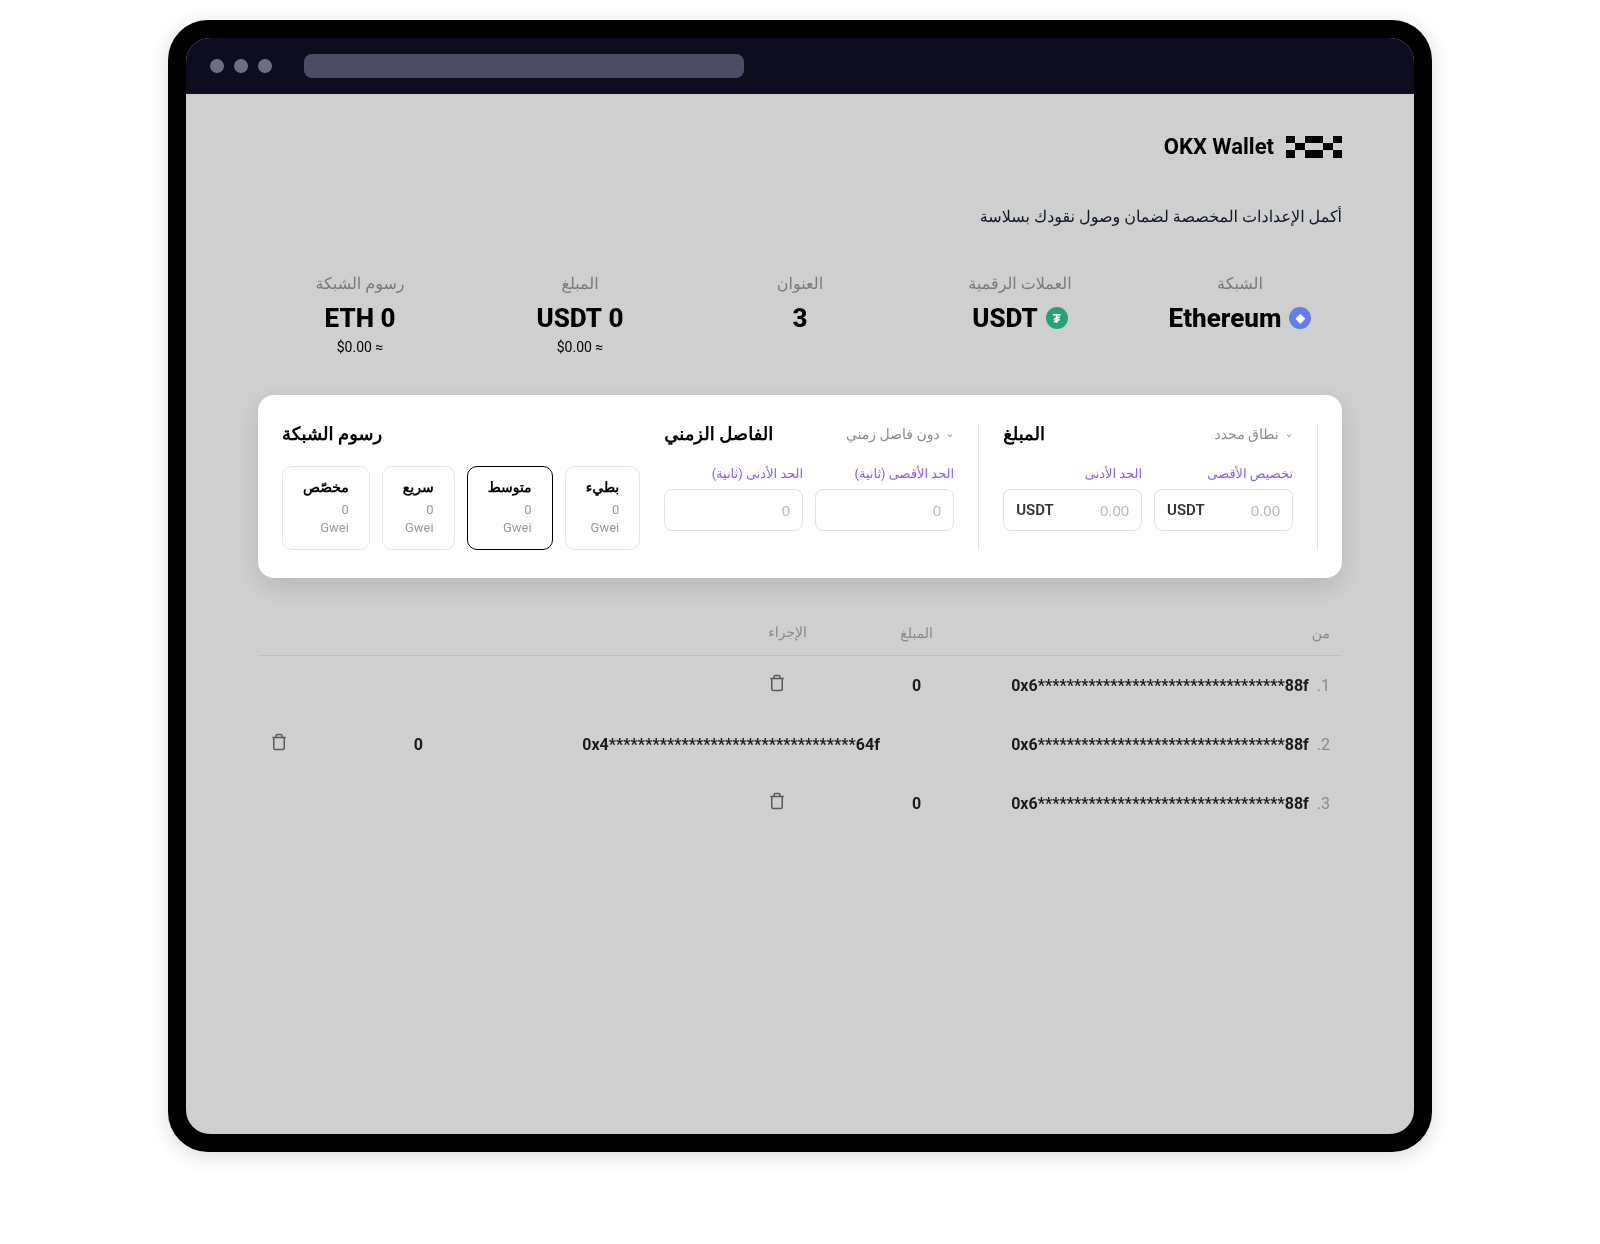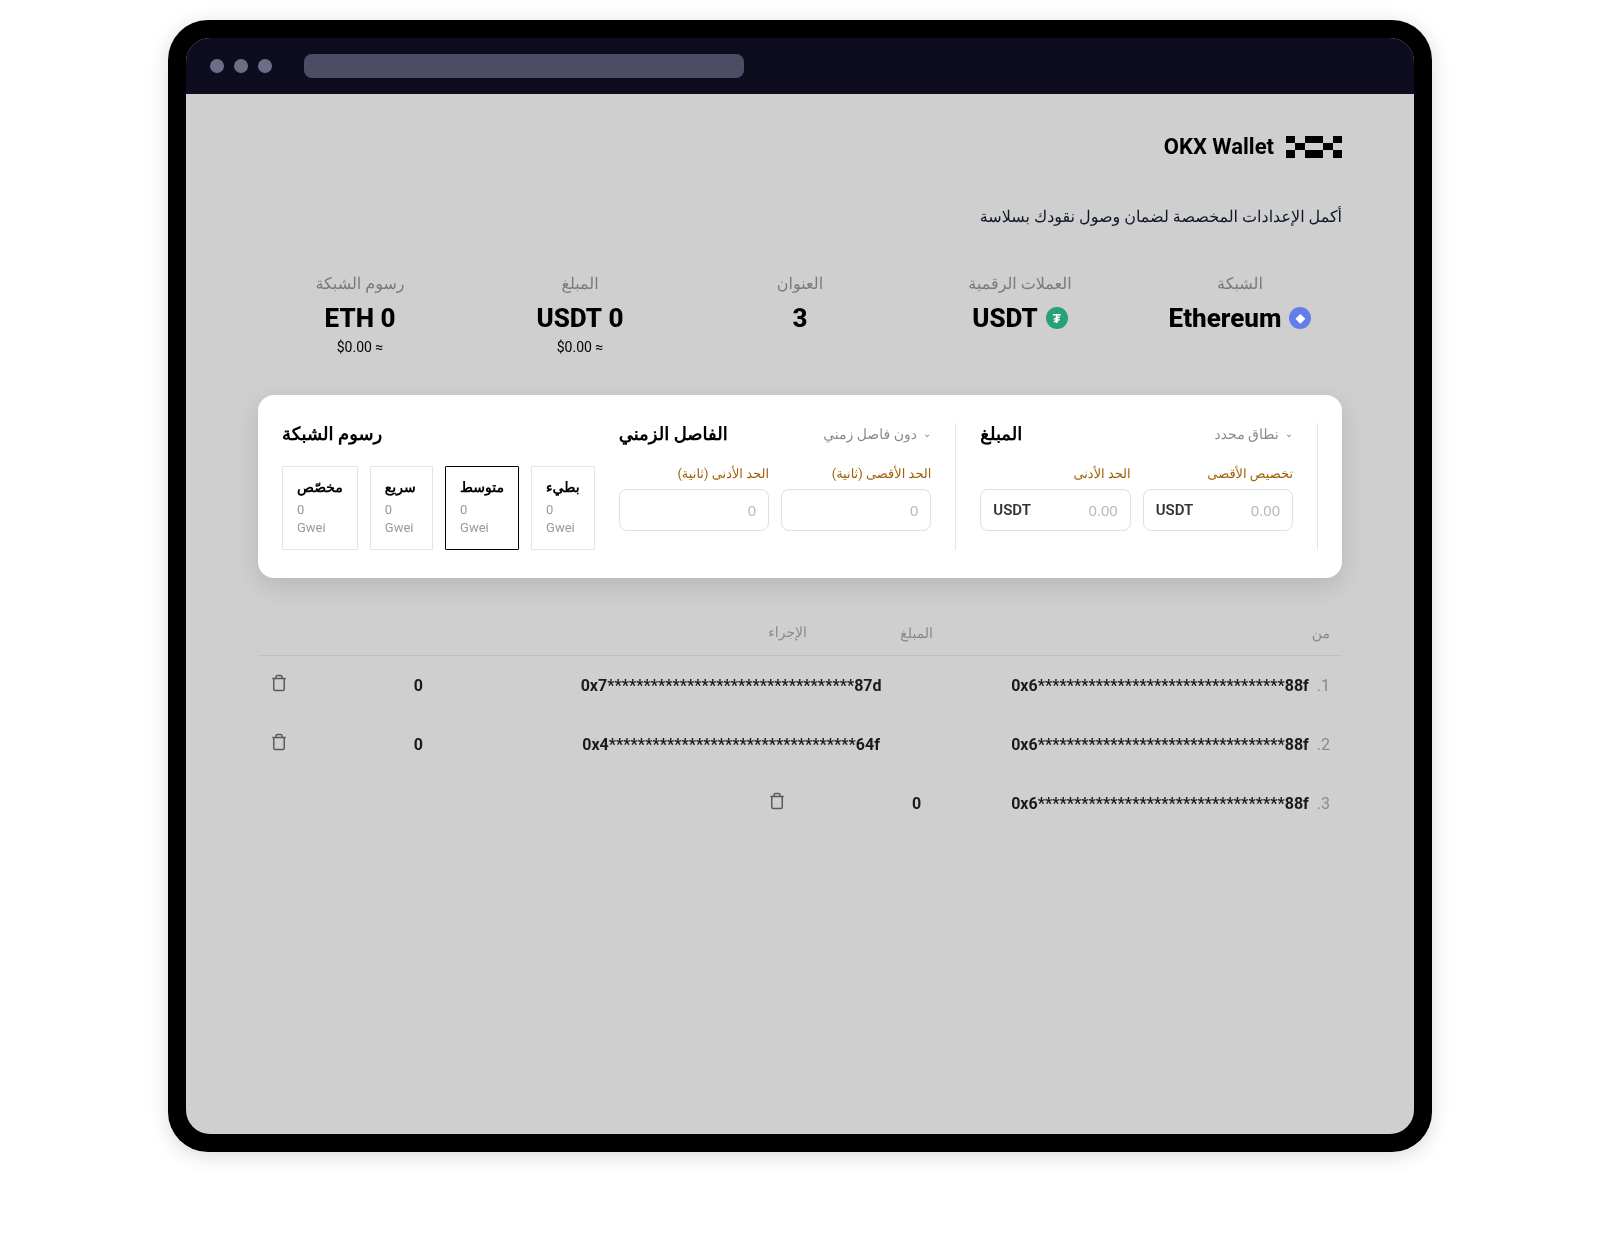--- a/index.html
+++ b/index.html
@@ -165,21 +165,21 @@
       font-size: 10px;
       color: #8a8a8a;
     }
     .field-pair {
       display: flex;
       gap: 12px;
     }
     .field { flex: 1; }
     .field-label {
       font-size: 13px;
-      color: #a16207;
+      color: #8b5cf6;
       margin-bottom: 8px;
       text-align: right;
     }
     .field-input {
       display: flex;
       align-items: center;
       border: 1px solid #e0e0e0;
       border-radius: 8px;
       height: 42px;
       padding: 0 12px;
@@ -203,23 +203,23 @@
       margin-right: 8px;
     }
     .gas-options {
       display: flex;
       gap: 12px;
       direction: ltr;
     }
     .gas-option {
       flex: 1;
       border: 1px solid #e5e5e5;
-      border-radius: 1px;
-      padding: 12px 14px;
-      text-align: left;
+      border-radius: 10px;
+      padding: 12px 20px;
+      text-align: right;
       cursor: pointer;
       background: #fff;
     }
     .gas-option.selected {
       border: 1.5px solid #000;
     }
     .gas-name {
       font-size: 14px;
       font-weight: 800;
       color: #000;
@@ -417,21 +417,20 @@
 
       <div class="table-wrap">
         <div class="table-head">
           <div class="col-from">من</div>
           <div class="col-amt">المبلغ</div>
           <div class="col-act">الإجراء</div>
         </div>
 
         <div class="table-row">
           <div class="col-from"><span class="row-idx">1.</span> <span class="addr">0x6**********************************88f</span></div>
-          <div class="col-to addr">0x7**********************************87d</div>
           <div class="col-amt">0</div>
           <div class="col-act"><span class="trash-icon"><svg viewBox="0 0 24 24" fill="none" stroke="currentColor" stroke-width="2">
                   <path d="M3 6h18M8 6V4a2 2 0 012-2h4a2 2 0 012 2v2m3 0v14a2 2 0 01-2 2H7a2 2 0 01-2-2V6h14z"></path>
                 </svg></span></div>
         </div>
         <div class="table-row">
           <div class="col-from"><span class="row-idx">2.</span> <span class="addr">0x6**********************************88f</span></div>
           <div class="col-to addr">0x4**********************************64f</div>
           <div class="col-amt">0</div>
           <div class="col-act"><span class="trash-icon"><svg viewBox="0 0 24 24" fill="none" stroke="currentColor" stroke-width="2">

